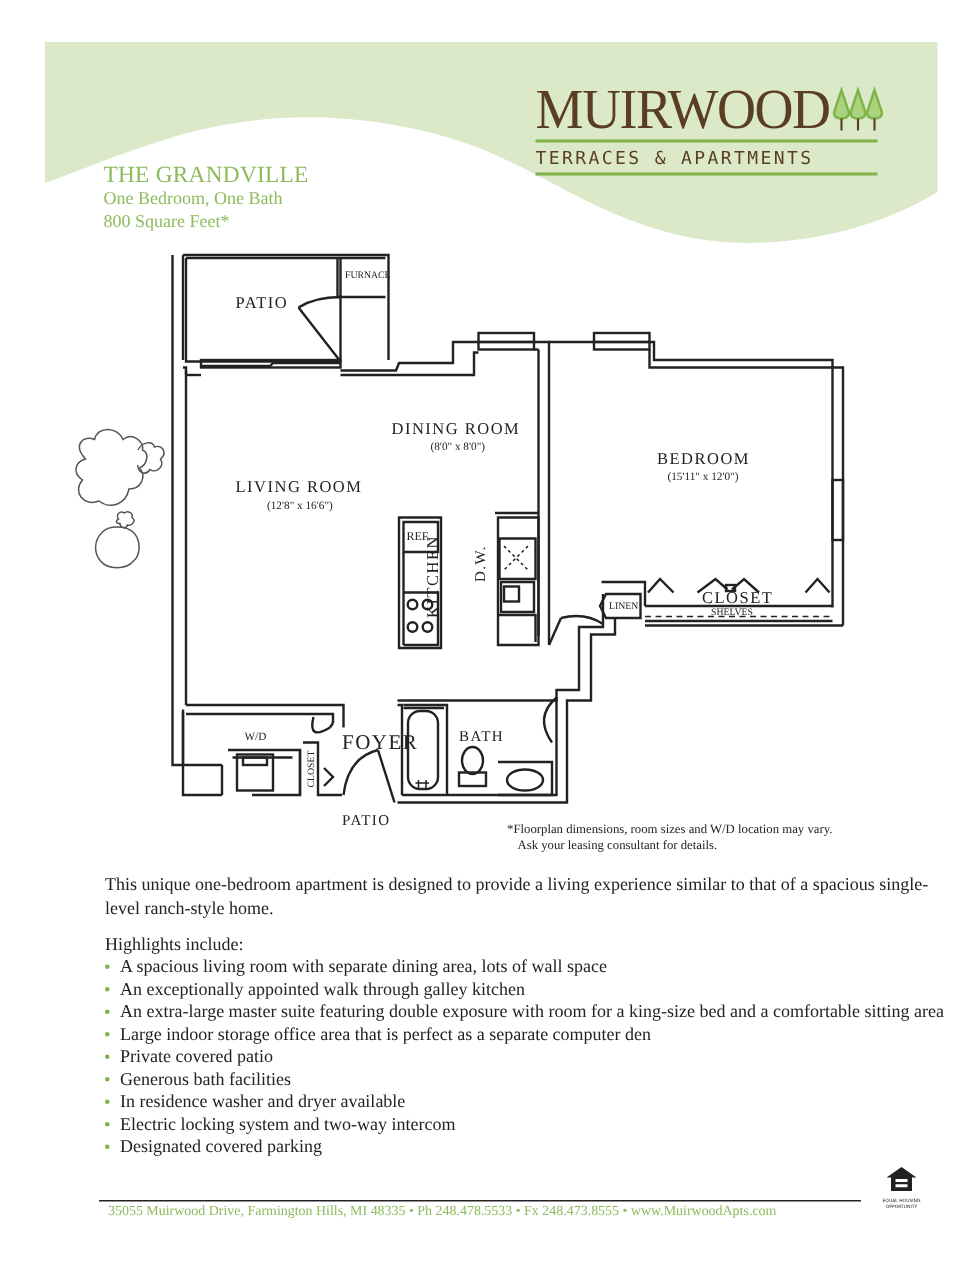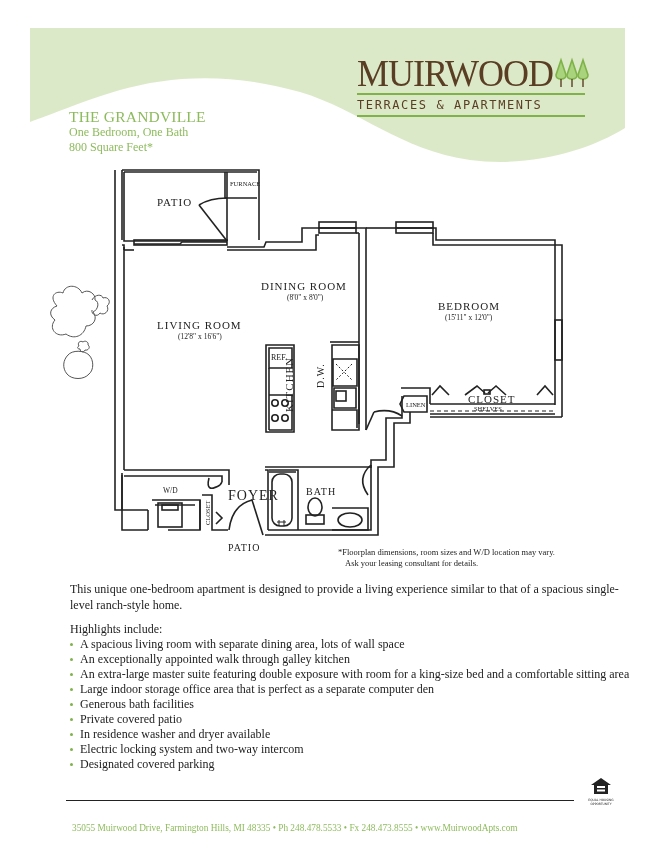--- a/index.html
+++ b/index.html
@@ -20,21 +20,21 @@
   .lbl-dim { font-size:7.5px; }
   .lbl-tiny { font-size:6.5px; }
   .disclaimer { position:absolute; left:338px; top:547px; font-family:"Liberation Serif", serif; font-size:8.5px; line-height:11px; color:#222; }
   .content { position:absolute; left:70px; top:578px; width:570px; font-family:"Liberation Serif", serif; font-size:12px; color:#222; }
   .intro { line-height:15.5px; margin:4px 0 9px 0; }
   .hl-head { line-height:15px; }
   ul.hl { list-style:none; margin:0; padding:0; }
   ul.hl li { position:relative; padding-left:10px; line-height:15px; }
   ul.hl li .dot { position:absolute; left:0; top:6px; width:3px; height:3px; background:#7fb34a; border-radius:50%; }
   .rule { position:absolute; left:66px; top:800px; width:508px; height:1px; background:#222; }
-  .footer { position:absolute; left:72px; top:803px; font-family:"Liberation Serif", serif; font-size:9.3px; color:#8dbb5c; white-space:nowrap;margin-top:20px; }
+  .footer { position:absolute; left:72px; top:803px; font-family:"Liberation Serif", serif; font-size:9.3px; color:#8dbb5c; white-space:nowrap; }
   .eho { position:absolute; left:588px; top:777px; width:26px; text-align:center; }
   .eho-txt { font-family:"DejaVu Sans", sans-serif; font-size:3px; line-height:3.5px; color:#222; }
 </style>
 </head>
 <body>
 
 <svg class="banner" width="652" height="170" viewBox="0 0 652 170">
   <path d="M30,28 L625,28 L625,128 C590,150 530,168 470,160 C400,150 360,110 300,92 C230,72 170,76 120,90 C80,102 50,115 30,122 Z" fill="#dce9c8"></path>
 </svg>
 
@@ -213,22 +213,22 @@
 </div>
 
 <div class="content">
   <p class="intro">This unique one-bedroom apartment is designed to provide a living experience similar to that of a spacious single-level ranch-style home.</p>
   <div class="hl-head">Highlights include:</div>
   <ul class="hl">
     <li><span class="dot"></span><span>A spacious living room with separate dining area, lots of wall space</span></li>
     <li><span class="dot"></span><span>An exceptionally appointed walk through galley kitchen</span></li>
     <li><span class="dot"></span><span>An extra-large master suite featuring double exposure with room for a king-size bed and a comfortable sitting area</span></li>
     <li><span class="dot"></span><span>Large indoor storage office area that is perfect as a separate computer den</span></li>
+    <li><span class="dot"></span><span>Private covered patio</span></li>
     <li><span class="dot"></span><span>Generous bath facilities</span></li>
-    <li><span class="dot"></span><span>Private covered patio</span></li>
     <li><span class="dot"></span><span>In residence washer and dryer available</span></li>
     <li><span class="dot"></span><span>Electric locking system and two-way intercom</span></li>
     <li><span class="dot"></span><span>Designated covered parking</span></li>
   </ul>
 </div>
 
 <div class="rule"></div>
 <div class="footer">35055 Muirwood Drive, Farmington Hills, MI 48335 • Ph 248.478.5533 • Fx  248.473.8555 • www.MuirwoodApts.com</div>
 <div class="eho">
   <svg width="22" height="18" viewBox="0 0 22 18">

